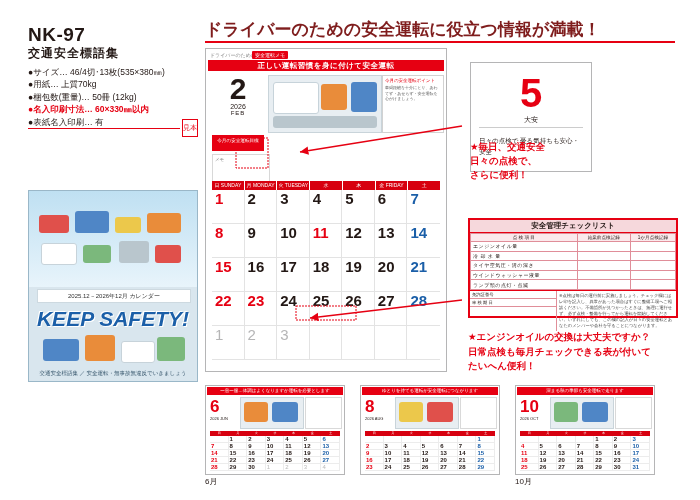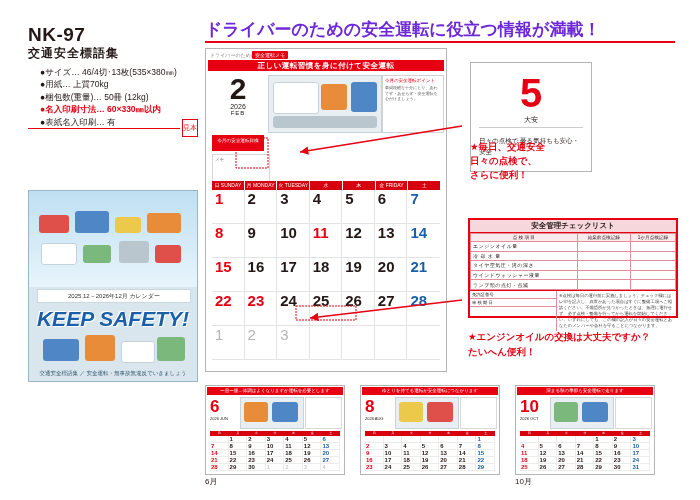--- a/index.html
+++ b/index.html
@@ -15,39 +15,39 @@
   
   .prod-code{
     position:absolute;left:28px;top:24px;
     font-size:19px;font-weight:bold;letter-spacing:.5px;color:#231815;
   }
   .prod-name{
     position:absolute;left:28px;top:45px;
     font-size:12px;font-weight:bold;letter-spacing:1px;color:#231815;font-family:Liberation Mono, monospace;
   }
   .specbox{
-    position:absolute;left:28px;top:66px;width:170px;margin-left:12px;
+    position:absolute;left:28px;top:66px;width:170px;
   }
   .specline{
     font-size:8.5px;line-height:12.4px;color:#231815;white-space:nowrap;
   }
   .specline.red{color:#e60012;font-weight:bold;}
   .spec-underline{
     position:absolute;left:28px;top:128px;width:152px;height:1px;background:#e60012;
   }
   .spec-note{
     position:absolute;left:182px;top:119px;
     width:14px;height:16px;border:1px solid #e60012;
     font-size:7px;color:#e60012;text-align:center;line-height:16px;
   }
 
   
   .headline{
     position:absolute;left:205px;top:18px;
-    font-size:17px;font-weight:bold;color:#6d28d9;letter-spacing:0px;
+    font-size:17px;font-weight:bold;color:#7f1d1d;letter-spacing:0px;
     white-space:nowrap;
   }
   .headline-rule{
     position:absolute;left:205px;top:41px;width:470px;height:2px;background:#e60012;
   }
 
   
   .cover{
     position:absolute;left:28px;top:190px;width:168px;height:190px;
     background:#cfe6f5;border:1px solid #9ab7c8;overflow:hidden;
@@ -476,20 +476,21 @@
     <div class="chk-foot">
       <div class="fl">
         <div>免許証番号</div>
         <div>車 検 期 日</div>
       </div>
       <div class="fr">※点検は毎日の運行前に実施しましょう。チェック欄にはレ印を記入し、異常があった場合はすぐに整備工場へご相談ください。不備箇所が見つかったときは、無理に運行せず、必ず点検・整備を行ってから運転を開始してください。いずれにしても、この欄の記入が日々の安全運転とあなたのメンバーや会社を守ることにつながります。</div>
     </div>
   </div>
   <div class="chk-caption" id="chk-caption">
       <div>★エンジンオイルの交換は大丈夫ですか？</div>
+      <div>日常点検も毎月チェックできる表が付いて</div>
       <div>たいへん便利！</div>
     </div>
 
   <div class="thumb t1">
     <div class="tb">一息一服…体調はよくなりますか運転を必要とします</div>
     <div class="tm">6</div>
     <div class="ty">2026 JUN</div>
     <div class="tp">
       <div class="blob v-org" style="left:3px;top:4px;width:24px;height:20px;"></div>
       <div class="blob v-blue" style="left:31px;top:4px;width:26px;height:20px;"></div>

